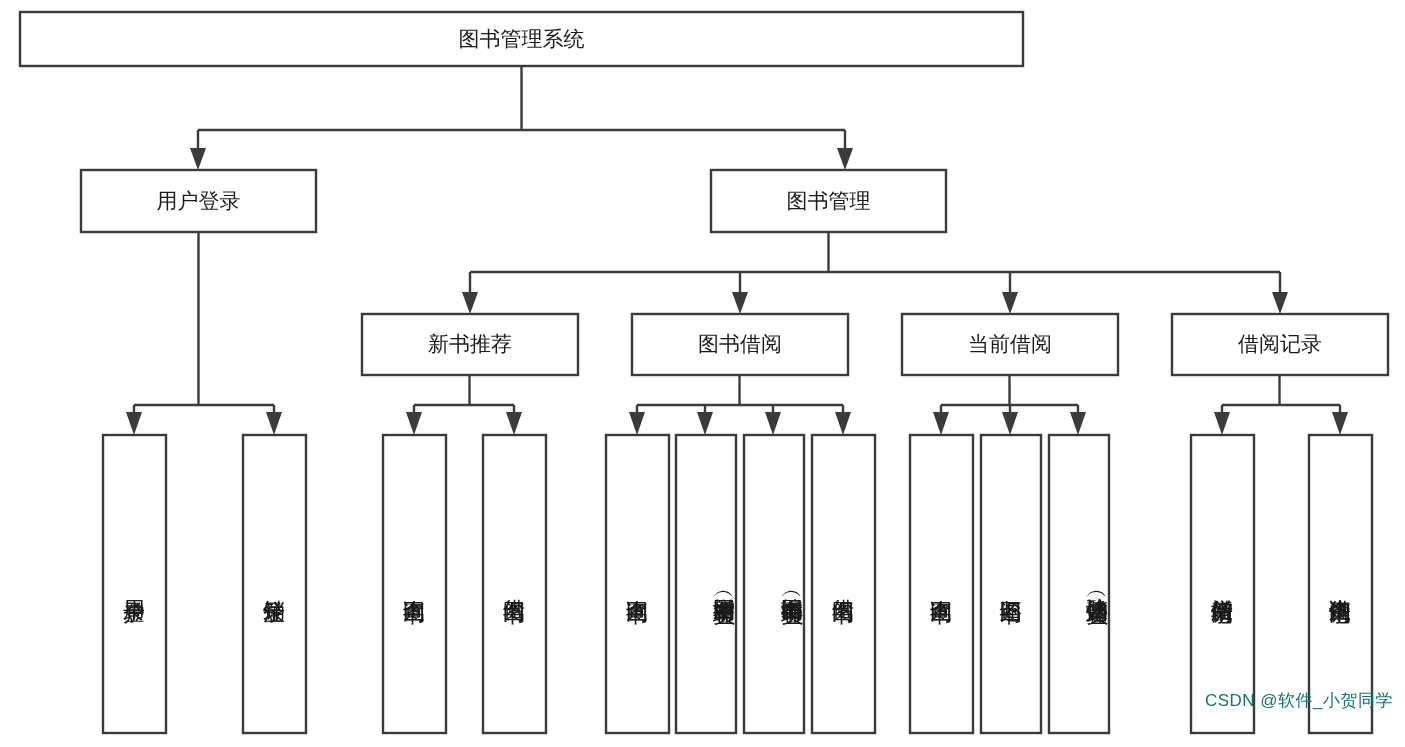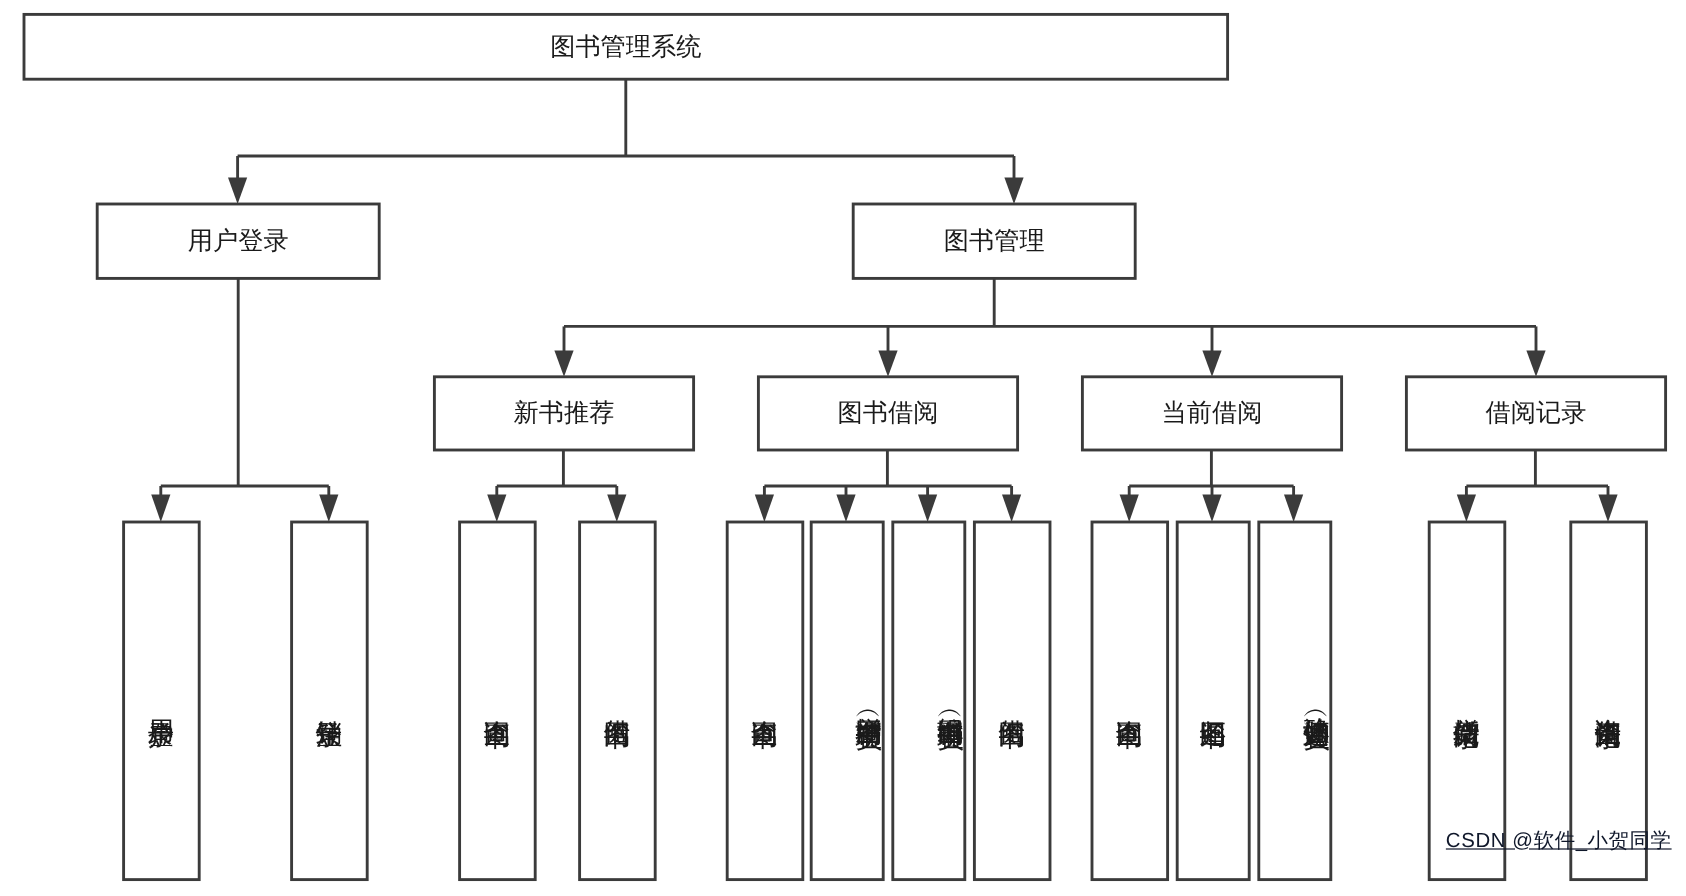--- a/index.html
+++ b/index.html
@@ -64,24 +64,23 @@
     justify-content: center;
     white-space: nowrap;
     pointer-events: none;
   }
   .watermark {
     position: absolute;
     right: 12px;
     bottom: 4px;
     font-family: "Liberation Sans", "DejaVu Sans", sans-serif;
     font-size: 17px;
-    color: #0f172a;
+    color: #0f766e;
     letter-spacing: 0.5px;
     white-space: nowrap;
-    text-decoration: underline;
   }
 </style>
 </head>
 <body>
 
 <div id="diagram-root">
 
   <svg class="flow-canvas" viewBox="0 0 1405 747" xmlns="http://www.w3.org/2000/svg">
 
     <g>

